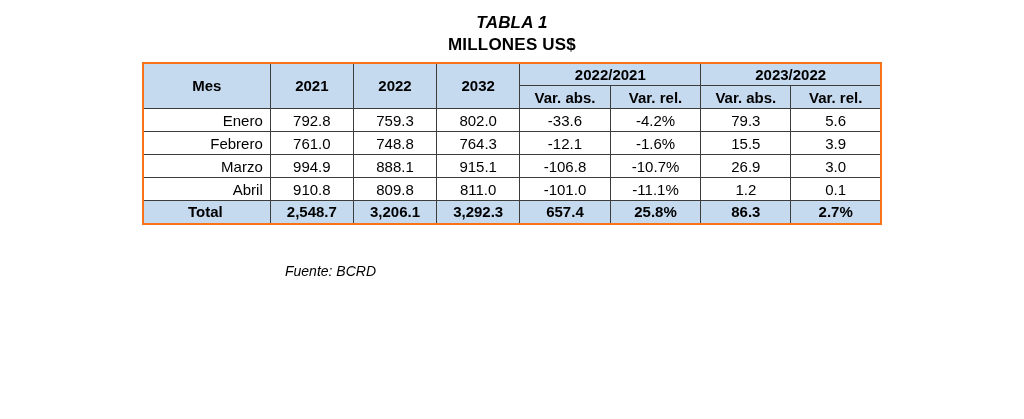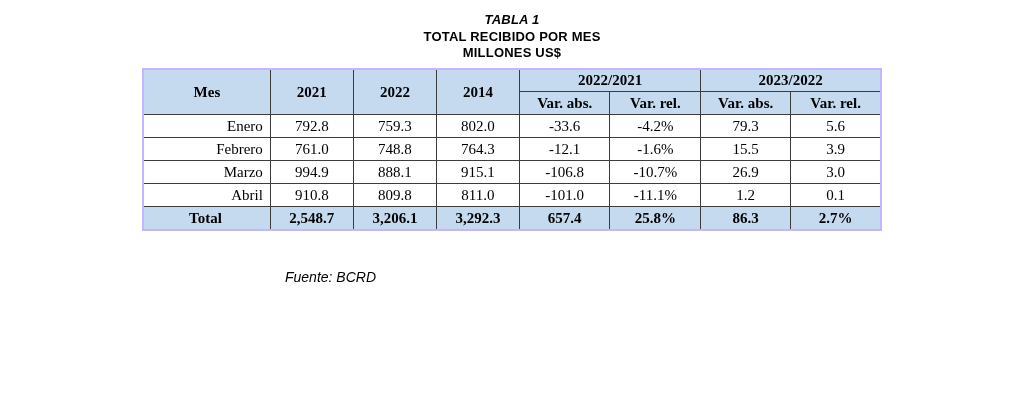--- a/index.html
+++ b/index.html
@@ -25,21 +25,21 @@
     line-height: 1.28;
   }
   .title-line {
     font-weight: bold;
     font-size: 16px;
     letter-spacing: 0.2px;
   }
   .smallcaps-italic {
     font-style: italic;
   }
-  .sc-big { font-size: 13px; }
+  .sc-big { font-size: 17px; }
 
   .table-wrap {
     width: 740px;
     margin: 6px auto 0 auto;
   }
   table.remesas {
     border-collapse: collapse;
     width: 100%;
     font-size: 15px;
   }
@@ -72,48 +72,46 @@
   }
   tr.total-row td {
     background: #c5d9ef;
     font-weight: bold;
   }
   tr.total-row td.rowlabel {
     text-align: center;
     padding-left: 4px;
   }
   .outer-frame {
-    border: 2px solid #c4b5fd;
-    font-family: Liberation Serif, serif;
+    border: 2px solid #f97316;
   }
   .source {
     margin: 38px 0 0 285px;
     font-style: italic;
     font-size: 14px;
   }
 </style>
 </head>
 <body>
 
 <div class="page">
 
   <div class="title-block">
     <div class="title-line smallcaps-italic sc-big">TABLA 1</div>
-    <div class="title-line sc-big">TOTAL RECIBIDO POR MES</div>
     <div class="title-line sc-big">MILLONES US$</div>
   </div>
 
   <div class="table-wrap">
     <table class="remesas outer-frame">
       <thead>
         <tr>
           <th class="hdr hdr-mes" rowspan="2">Mes</th>
           <th class="hdr yr-col" rowspan="2">2021</th>
           <th class="hdr yr-col" rowspan="2">2022</th>
-          <th class="hdr yr-col" rowspan="2">2014</th>
+          <th class="hdr yr-col" rowspan="2">2032</th>
           <th class="hdr" colspan="2">2022/2021</th>
           <th class="hdr" colspan="2">2023/2022</th>
         </tr>
         <tr>
           <th class="hdr var-col">Var. abs.</th>
           <th class="hdr var-col">Var. rel.</th>
           <th class="hdr var-col">Var. abs.</th>
           <th class="hdr var-col">Var. rel.</th>
         </tr>
       </thead>

